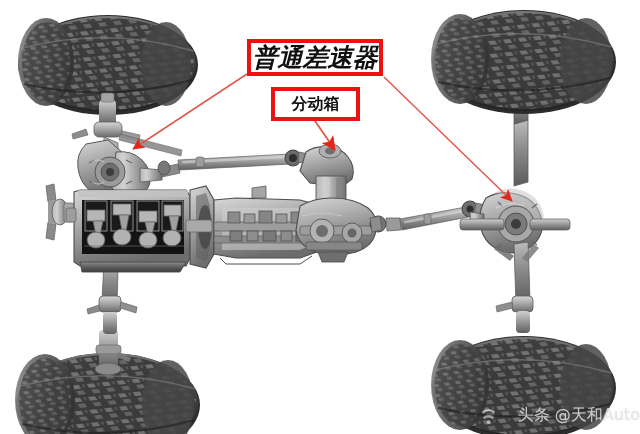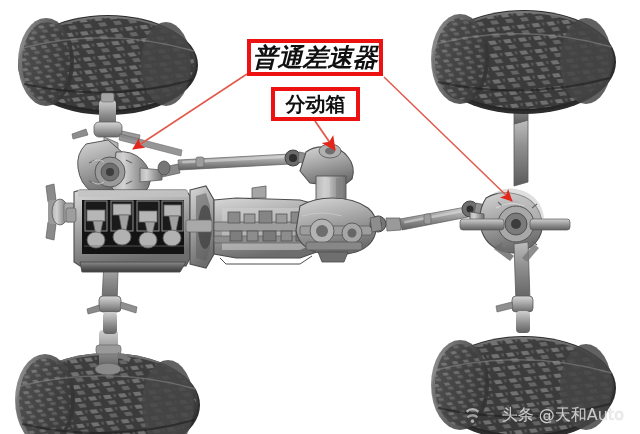--- a/index.html
+++ b/index.html
@@ -50,29 +50,29 @@
     height: 37px;
     font-style: italic;
   }
   #callout-differential .callout-text { font-size: 25px; }
   #callout-transfercase {
     left: 271px;
     top: 87px;
     width: 89px;
     height: 34px;
   }
-  #callout-transfercase .callout-text { font-size: 20px; }
+  #callout-transfercase .callout-text { font-size: 16px; }
 
   
   #watermark {
     position: absolute;
-    right: 16px;
+    right: 0;
     bottom: 8px;
     display: flex;
-    align-items: center;
+    align-items: flex-end;
     gap: 20px;
     z-index: 45;
     opacity: 0.82;
     pointer-events: none;
   }
   #watermark .wm-logo {
     display: inline-block;
     width: 19px; height: 19px;
     position: relative;
   }

